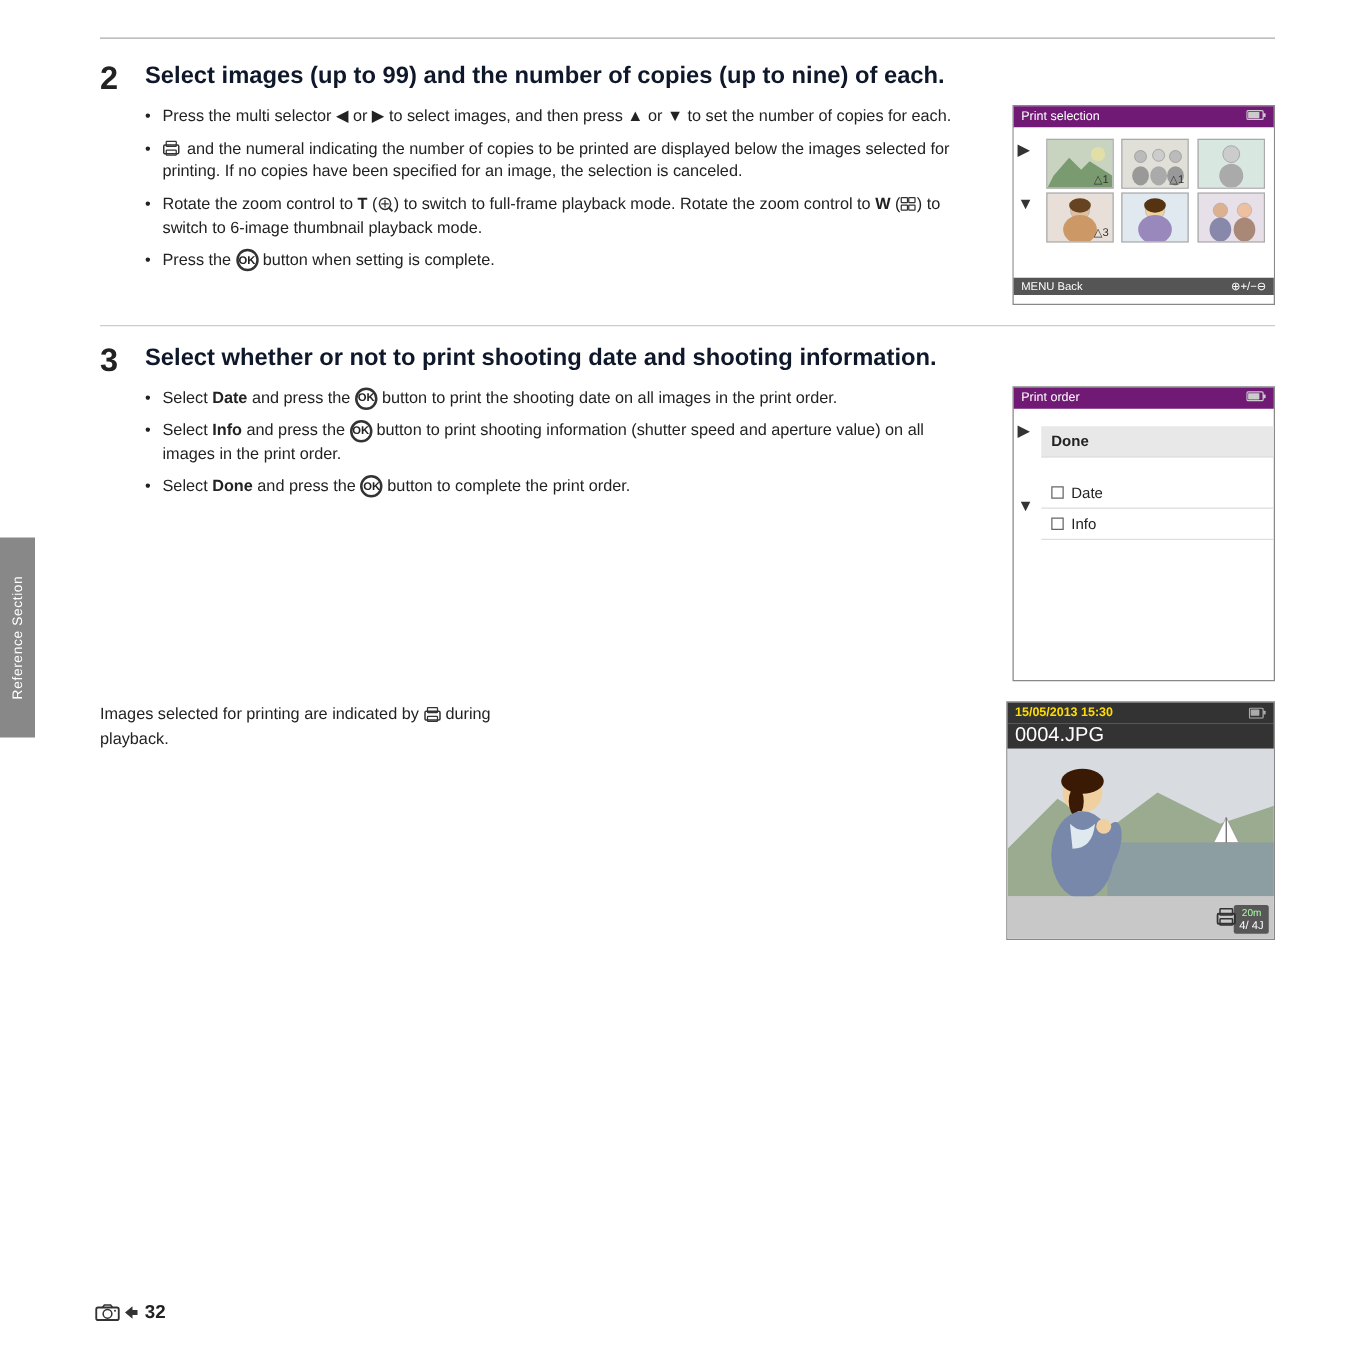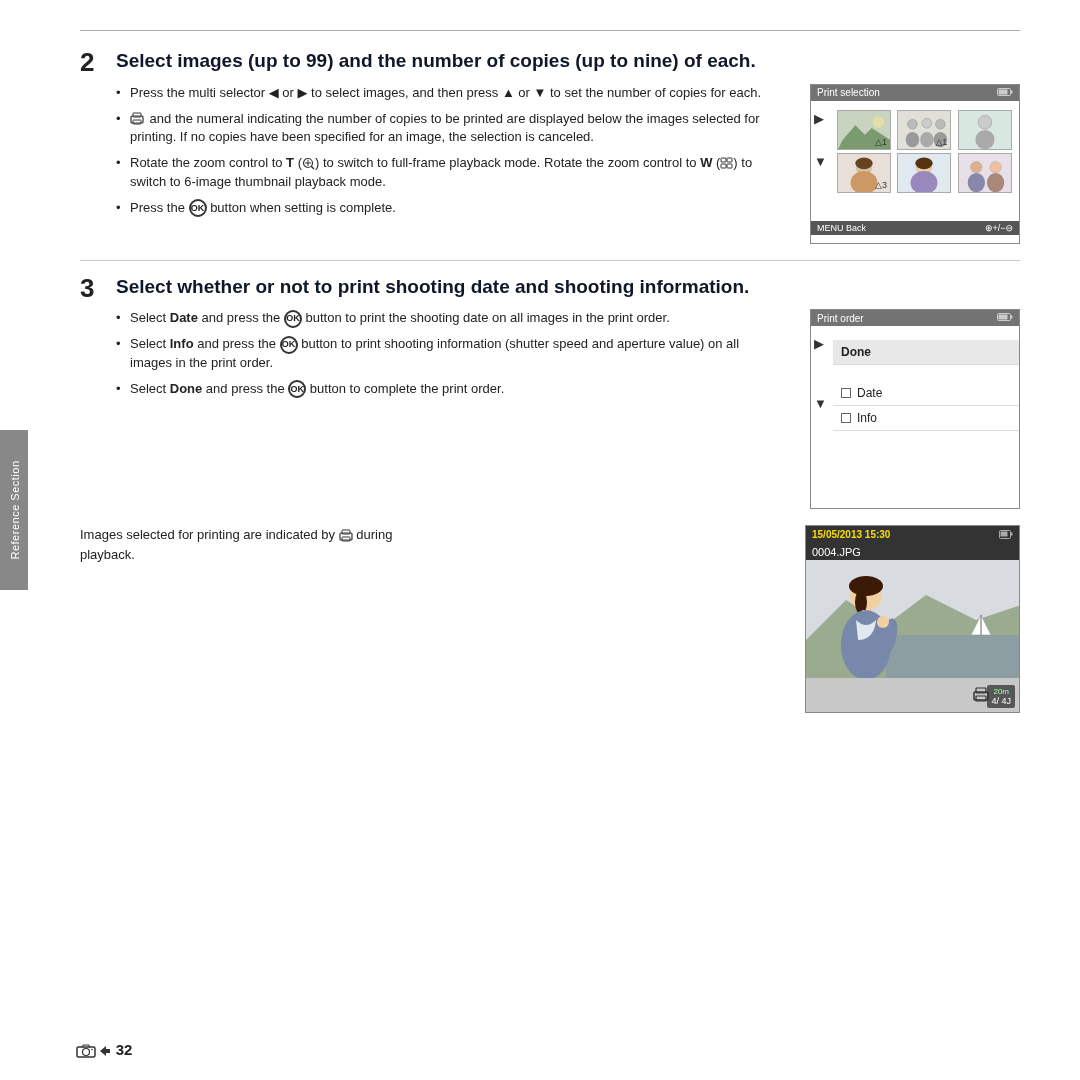--- a/index.html
+++ b/index.html
@@ -101,21 +101,21 @@
       flex-shrink: 0;
     }
 
     
     .print-selection-screen {
       width: 210px;
       height: 160px;
     }
 
     .screen-header {
-      background: #737373;
+      background: #701a75;
       color: #fff;
       font-size: 10px;
       padding: 2px 6px;
       display: flex;
       justify-content: space-between;
       align-items: center;
     }
 
     .screen-body {
       padding: 4px;
@@ -144,21 +144,21 @@
 
     
     .mid-rule {
       border-top: 1px solid #ccc;
       margin: 14px 0 14px 0;
     }
 
     
     .print-order-screen {
       width: 210px;
-      height: 200px;
+      height: 236px;
     }
 
     .order-item {
       padding: 5px 8px;
       font-size: 12px;
       border-bottom: 1px solid #ddd;
       display: flex;
       align-items: center;
       gap: 6px;
     }
@@ -417,21 +417,21 @@
     <div style="border:1.5px solid #888;width:215px;flex-shrink:0">
       <div style="background:#333;padding:3px 6px;display:flex;justify-content:space-between;align-items:center">
         <span style="color:#ffdd00;font-size:10px;font-weight:bold">15/05/2013 15:30</span>
         <svg width="14" height="9" viewBox="0 0 14 9">
             <rect x="0.5" y="0.5" width="11" height="8" rx="1" fill="none" stroke="#aaa" stroke-width="1"></rect>
             <rect x="11.5" y="2.5" width="2" height="3" rx="0.5" fill="#aaa"></rect>
             <rect x="1.5" y="1.5" width="7" height="5" rx="0.5" fill="#aaa"></rect>
           </svg>
       </div>
       <div style="background:#333;padding:1px 6px">
-        <span style="color:#fff;font-size:11px">0004.JPG</span>
+        <span style="color:#fff;font-size:16px">0004.JPG</span>
       </div>
 
       <div style="height:152px;background:#c8c8c8;position:relative;overflow:hidden">
         <svg width="215" height="118" viewBox="0 0 215 118">
 
           <rect width="215" height="118" fill="#d8dce0"></rect>
 
           <polygon points="0,80 40,40 80,65 120,35 170,60 215,45 215,118 0,118" fill="#9aab90"></polygon>
 
           <rect x="80" y="75" width="135" height="43" fill="#8899aa" opacity="0.7"></rect>

